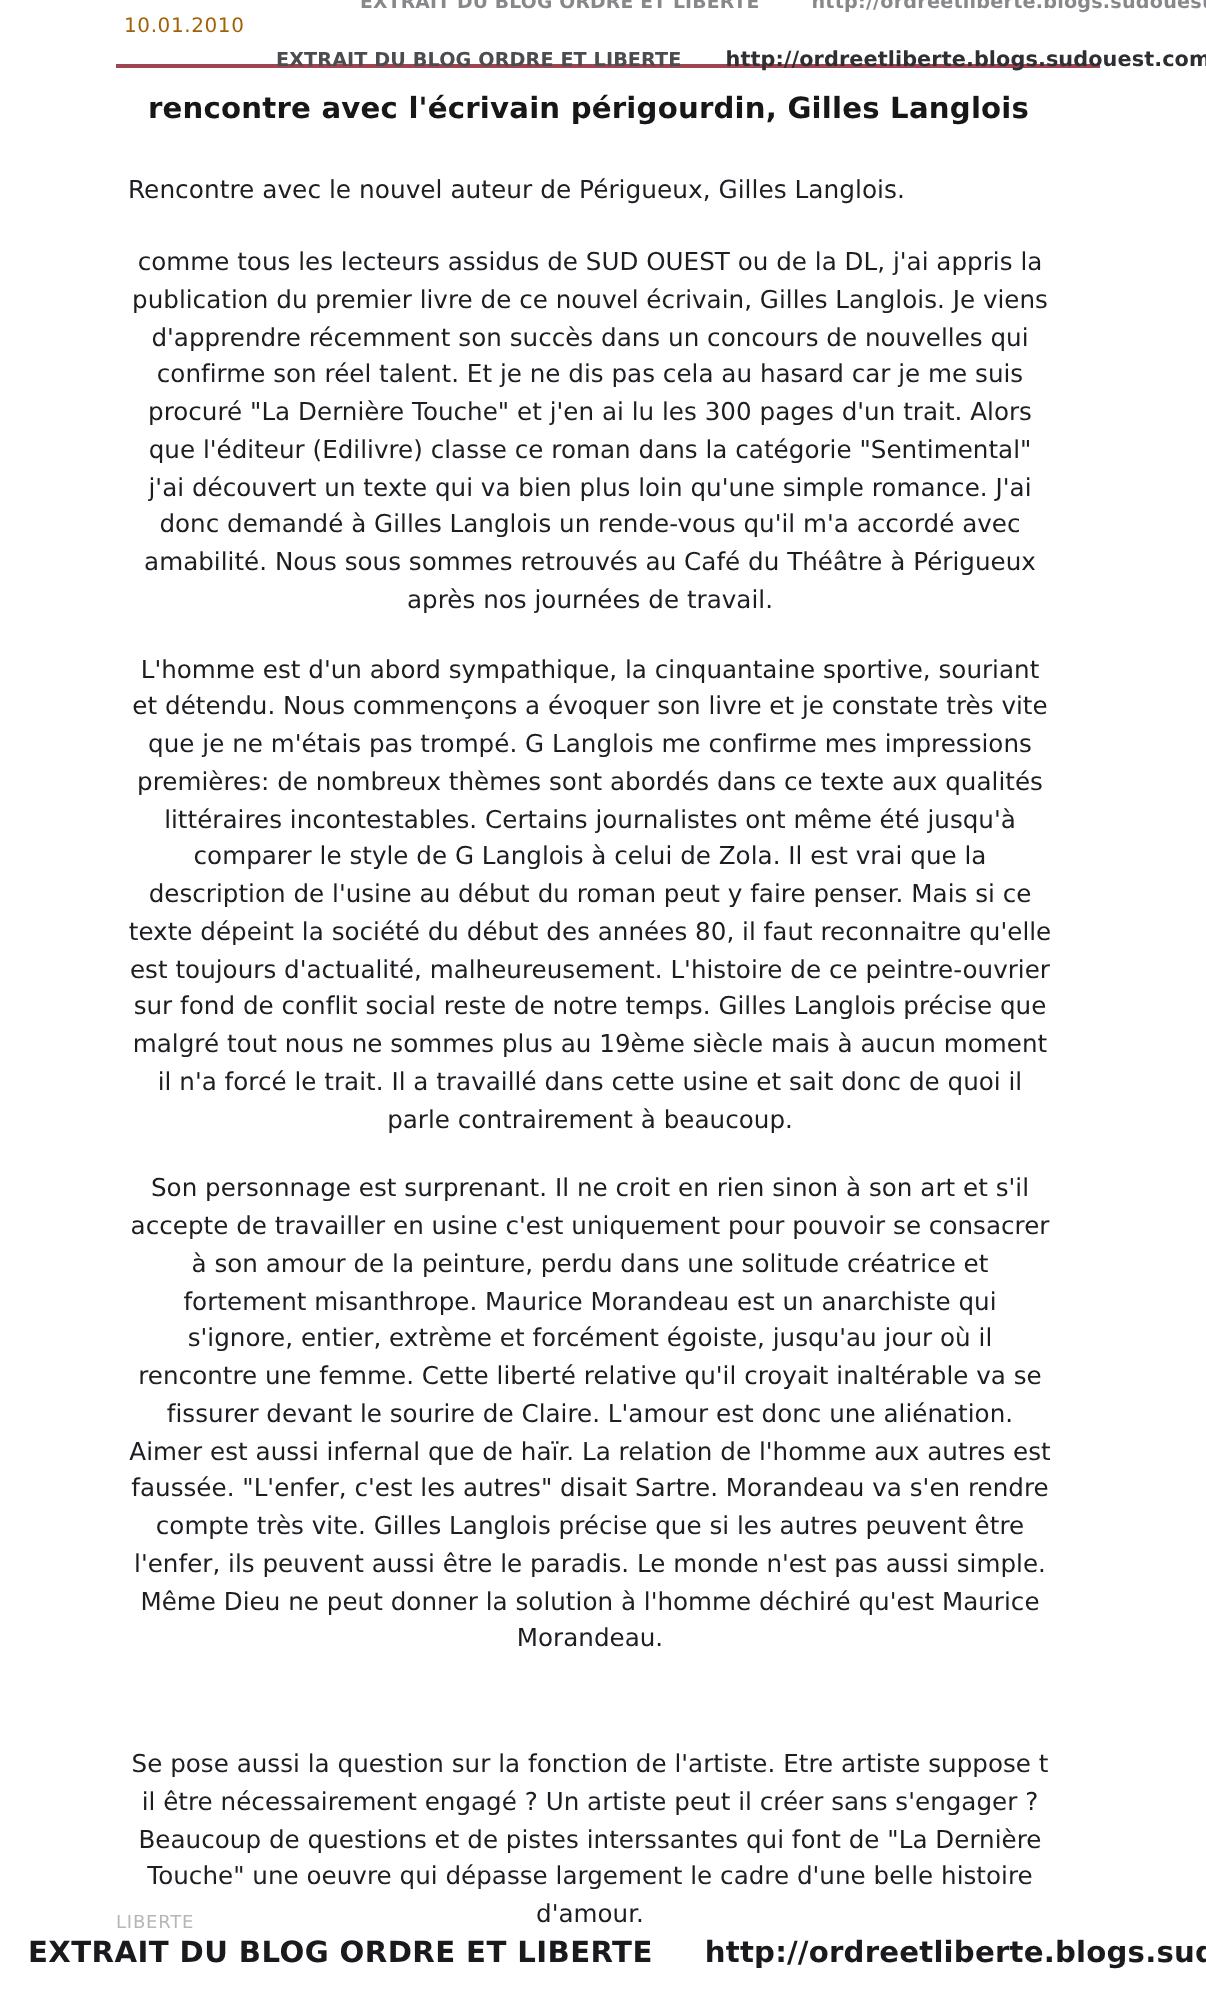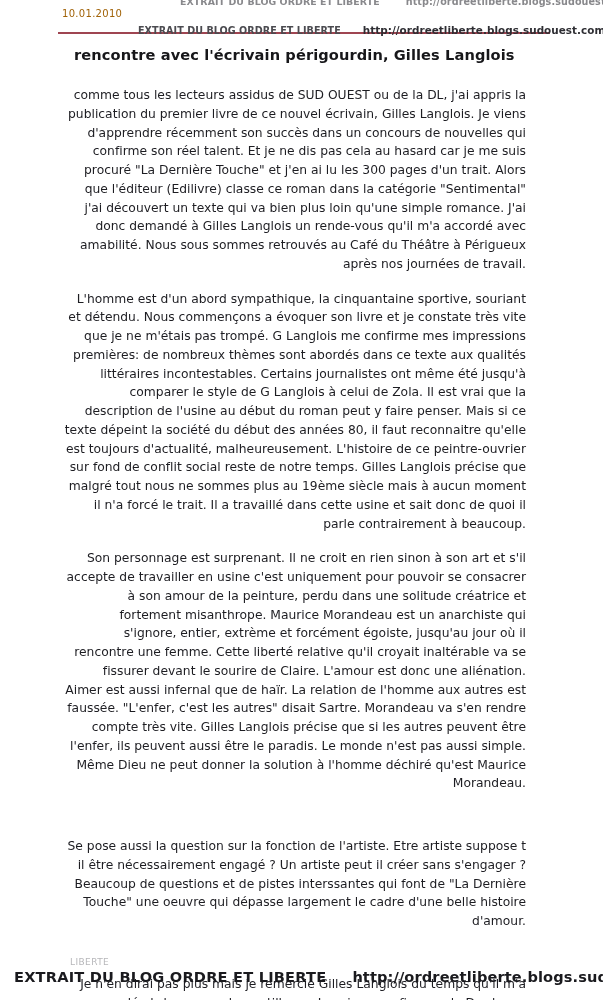--- a/index.html
+++ b/index.html
@@ -115,28 +115,28 @@
     color: #1d1d22;
     margin: 0 0 17px 0;
     letter-spacing: 0.01px;
   }
   .para {
     font-size: 12.3px;
     line-height: 1.525;
     color: #1d1d22;
     margin: 0 0 16px 0;
     letter-spacing: 0.01px;
-    text-align: right;
+    text-align: center;
   }
   .para.tight { margin-bottom: 15px; margin-top: 44px; }
 
   
   .ghost-liberte {
     position: absolute;
-    left: 70px;
+    left: 58px;
     top: 957px;
     font-size: 9px;
     font-weight: 500;
     color: #8a8a8f;
     letter-spacing: 0.4px;
     opacity: 0.62;
   }
   .footer {
     position: absolute;
     left: 14px;
@@ -178,20 +178,21 @@
 
   <div class="head-band">
     <span>EXTRAIT DU BLOG  ORDRE ET LIBERTE</span>
     <span class="hb-url">http://ordreetliberte.blogs.sudouest.com</span>
   </div>
 
   <div class="article">
     <h1 class="article-title">rencontre avec l'écrivain périgourdin, Gilles Langlois</h1>
 
     <div class="body-col">
+      <p class="lede">Rencontre avec le nouvel auteur de Périgueux, Gilles Langlois.</p>
       <p class="para">comme tous les lecteurs assidus de SUD OUEST ou de la DL, j'ai appris la publication du premier livre de ce nouvel écrivain, Gilles Langlois. Je viens d'apprendre récemment son succès dans un concours de nouvelles qui confirme son réel talent. Et je ne dis pas cela au hasard car je me suis procuré "La Dernière Touche" et j'en ai lu les 300 pages d'un trait. Alors que l'éditeur (Edilivre) classe ce roman dans la catégorie "Sentimental" j'ai découvert un texte qui va bien plus loin qu'une simple romance. J'ai donc demandé à Gilles Langlois un rende-vous qu'il m'a accordé avec amabilité. Nous sous sommes retrouvés au Café du Théâtre à Périgueux après nos journées de travail.</p>
       <p class="para">L'homme est d'un abord sympathique, la cinquantaine sportive, souriant et détendu. Nous commençons a évoquer son livre et je constate très vite que je ne m'étais pas trompé. G Langlois me confirme mes impressions premières: de nombreux thèmes sont abordés dans ce texte aux qualités littéraires incontestables. Certains journalistes ont même été jusqu'à comparer le style de G Langlois à celui de Zola. Il est vrai que la description de l'usine au début du roman peut y faire penser. Mais si ce texte dépeint la société du début des années 80, il faut reconnaitre qu'elle est toujours d'actualité, malheureusement. L'histoire de ce peintre-ouvrier sur fond de conflit social reste de notre temps. Gilles Langlois précise que malgré tout nous ne sommes plus au 19ème siècle mais à aucun moment il n'a forcé le trait. Il a travaillé dans cette usine et sait donc de quoi il parle contrairement à beaucoup.</p>
       <p class="para">Son personnage est surprenant. Il ne croit en rien sinon à son art et s'il accepte de travailler en usine c'est uniquement pour pouvoir se consacrer à son amour de la peinture, perdu dans une solitude créatrice et fortement misanthrope. Maurice Morandeau est un anarchiste qui s'ignore, entier, extrème et forcément égoiste, jusqu'au jour où il rencontre une femme. Cette liberté relative qu'il croyait inaltérable va se fissurer devant le sourire de Claire. L'amour est donc une aliénation. Aimer est aussi infernal que de haïr. La relation de l'homme aux autres est faussée. "L'enfer, c'est les autres" disait Sartre. Morandeau va s'en rendre compte très vite.  Gilles Langlois précise que si les autres peuvent être l'enfer, ils peuvent aussi être le paradis. Le monde n'est pas aussi simple. Même Dieu ne peut donner la solution à l'homme déchiré qu'est Maurice Morandeau.</p>
       <p class="para tight">Se pose aussi la question sur la fonction de l'artiste. Etre artiste suppose t il être nécessairement engagé ? Un artiste peut il créer sans s'engager ? Beaucoup de questions et de pistes interssantes qui font de "La Dernière Touche" une oeuvre qui dépasse largement le cadre d'une belle histoire d'amour.</p>
       <p class="para tight">Je n'en dirai pas plus mais je remercie Gilles Langlois du temps qu'il m'a accordé et de sa grande gentillesse. Je suis assez fier que la Dordogne soit riche d'un auteur de cette qualité. Je vous invite à faire sa connaissance via son site web. http://pagesperso-orange.fr/gilles.langlois/ et bien entendu à travers son livre dont les idées me sont particulièement chères</p>
 
     </div>
   </div>
 
   <div class="ghost-liberte">LIBERTE</div>

